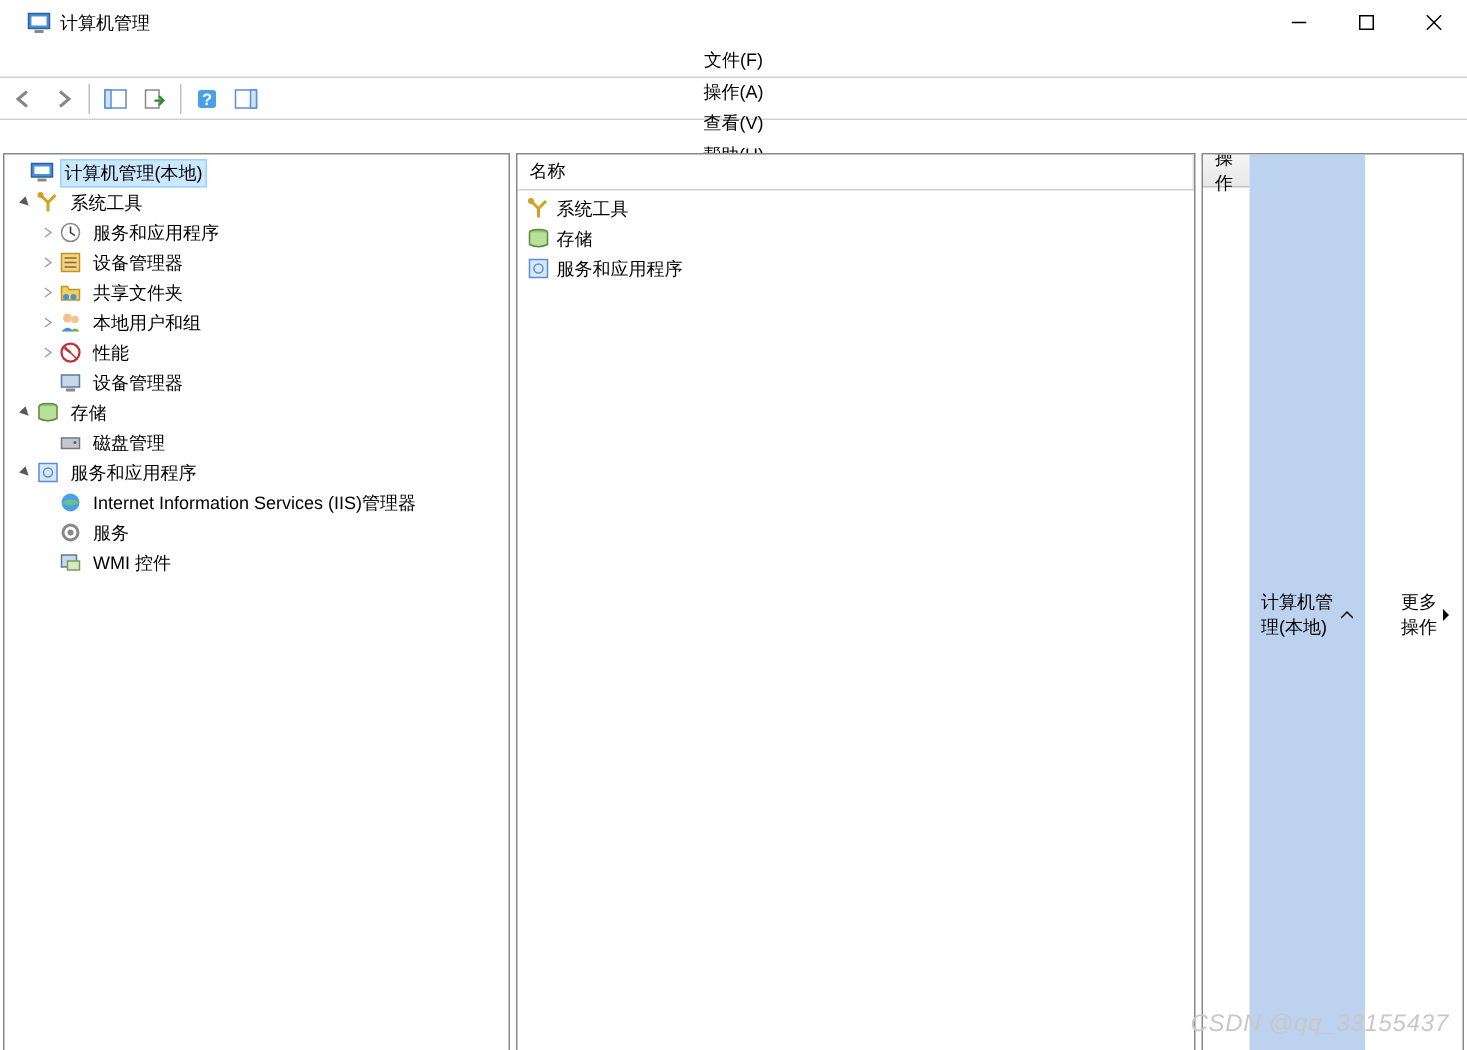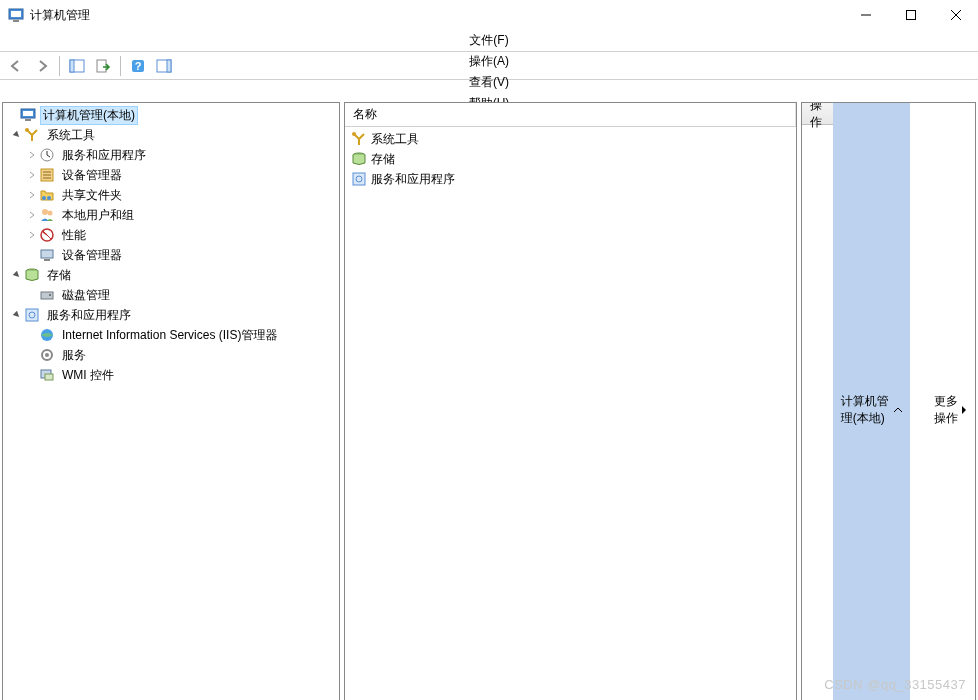--- a/index.html
+++ b/index.html
@@ -1,18 +1,18 @@
 <!DOCTYPE html>
 <html><head>
 <meta charset="utf-8">
 <style>
 * { box-sizing: border-box; margin: 0; padding: 0; }
 body { font-family: "Segoe UI", "Microsoft YaHei", sans-serif; font-size: 12px; color: #000; background: #fff; width: 978px; height: 700px; overflow: hidden; position: relative; }
 
-.titlebar { height: 30px; display: flex; align-items: center; padding: 0 0 0 8px; }
+.titlebar { height: 30px; display: flex; align-items: center; padding: 0 0 0 18px; }
 .titlebar .app-icon { width: 16px; height: 16px; margin-right: 6px; }
 .titlebar .title { flex: 1; font-size: 12px; }
 .titlebar .win-btns { display: flex; }
 .titlebar .win-btn { width: 45px; height: 30px; display: flex; align-items: center; justify-content: center; }
 
 .menubar { height: 22px; display: flex; align-items: center; padding: 0 4px; border-bottom: 1px solid #d0d0d0; flex-direction: column; }
 .menubar .menu-item { padding: 2px 8px; }
 
 .toolbar { height: 28px; display: flex; align-items: center; padding: 2px 4px; border-bottom: 1px solid #d0d0d0; gap: 2px; background: #fff; }
 .toolbar .tb-btn { width: 24px; height: 24px; display: flex; align-items: center; justify-content: center; border: 1px solid transparent; border-radius: 2px; }
@@ -34,21 +34,21 @@
 .list-header { height: 24px; display: flex; align-items: flex-start; border-bottom: 1px solid #d0d0d0; }
 .list-header .col { padding: 0 8px; height: 100%; display: flex; align-items: center; border-right: 1px solid #e0e0e0; }
 .list-body { padding: 2px; }
 .list-item { display: flex; align-items: center; height: 20px; padding: 0 4px; }
 .list-item .tree-icon { margin-right: 4px; }
 
 .actions-header { height: 22px; background: linear-gradient(#f4f4f4,#e8e8e8); border-bottom: 1px solid #c0c0c0; display: flex; align-items: center; padding: 0 8px; font-size: 12px; }
 .actions-group-hdr { background: #bcd2ee; padding: 4px 8px; display: flex; align-items: center; justify-content: space-between; font-size: 12px; }
 .actions-item { padding: 4px 8px 4px 24px; display: flex; align-items: center; justify-content: center; }
 
-.watermark { position: absolute; right: 12px; bottom: 8px; color: #c8c8c8; font-size: 13px; font-family: Arial; letter-spacing: 0.5px; pointer-events: none; }
+.watermark { position: absolute; right: 12px; bottom: 8px; color: #c8c8c8; font-size: 16px; font-family: Arial; letter-spacing: 0.5px; pointer-events: none; font-style: italic; }
 
 svg { display: block; }
 </style>
 </head>
 <body>
 
 <div class="titlebar">
   <span class="app-icon">
     <svg width="16" height="16" viewBox="0 0 16 16">
         <rect x="1" y="2" width="14" height="10" fill="#4a90d9" stroke="#2a60a0"></rect>

